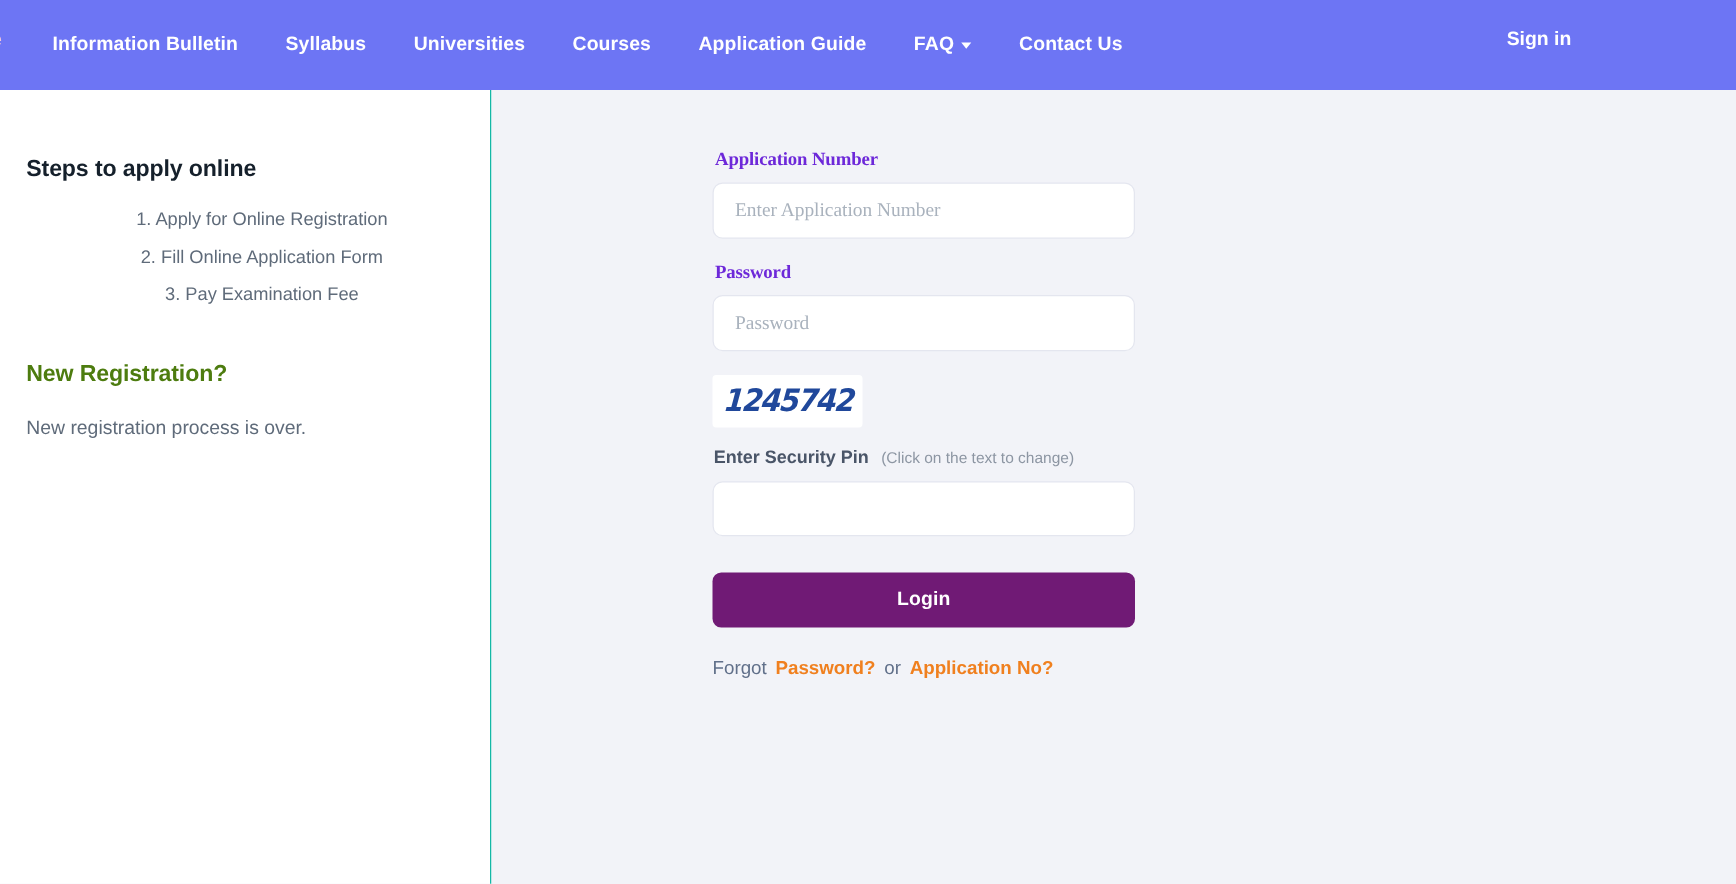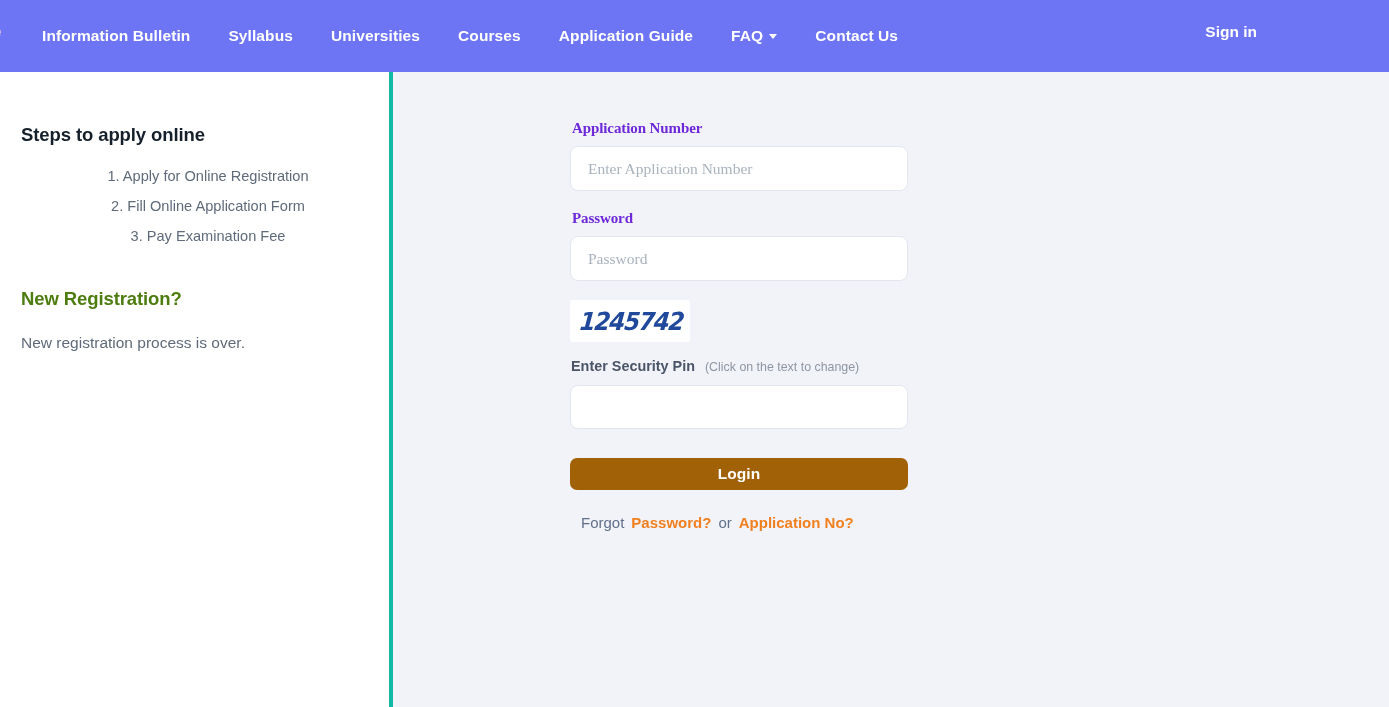--- a/index.html
+++ b/index.html
@@ -78,21 +78,21 @@
   }
 
   
   .sidebar {
     position: absolute;
     top: 72px;
     left: 0;
     width: 393px;
     height: 635px;
     background: #ffffff;
-    border-right: 4px solid #14b8a6;
+    border-right: 1px solid #14b8a6;
     box-sizing: border-box;
   }
   .sidebar-inner { padding: 52px 0 0 21px; }
   .side-heading {
     font-size: 18.5px;
     font-weight: 700;
     color: #15202b;
     margin: 0 0 22px 0;
     letter-spacing: -.1px;
   }
@@ -230,36 +230,36 @@
     font-family: "Liberation Sans", sans-serif;
     font-size: 15.5px;
     color: #2c3a47;
     outline: none;
   }
 
   .login-btn {
     display: block;
     box-sizing: border-box;
     width: 338px;
-    height: 32px;
+    height: 44px;
     margin-top: 29px;
-    background: #a16207;
+    background: #701a75;
     border: none;
     border-radius: 7px;
     color: #ffffff;
     font-family: "Liberation Sans", sans-serif;
     font-size: 15.5px;
     font-weight: 700;
     cursor: pointer;
     letter-spacing: .1px;
   }
 
   .forgot-row {
     margin-top: 24px;
-    margin-left: 11px;
+    margin-left: 0;
     font-size: 15px;
     display: flex;
     align-items: baseline;
     gap: 7px;
   }
   .forgot-static { color: #61708a; }
   .forgot-link {
     color: #f0801f;
     font-weight: 700;
     cursor: pointer;

